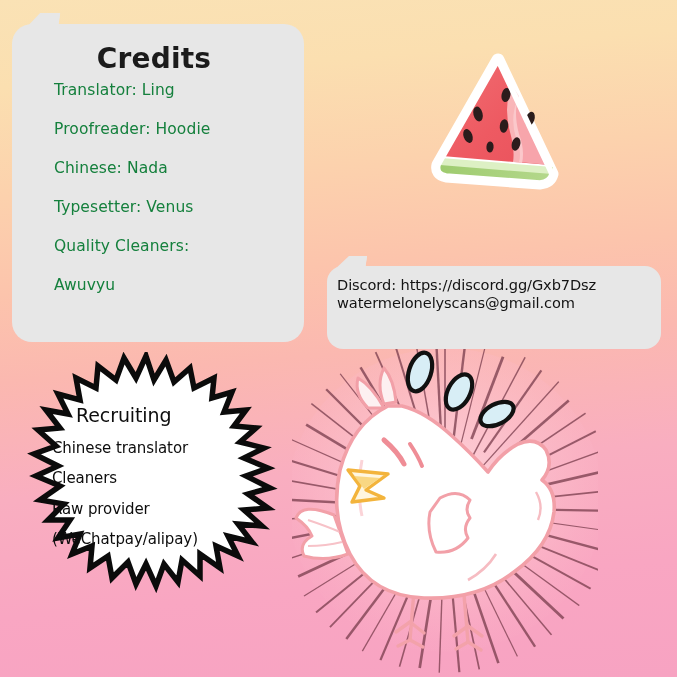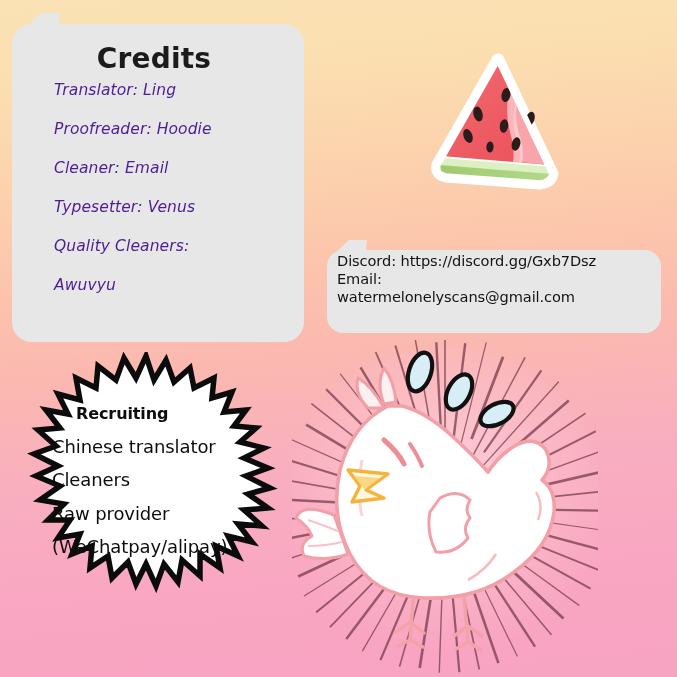--- a/index.html
+++ b/index.html
@@ -68,36 +68,35 @@
     font-size: 28px;
     font-weight: 600;
     color: #1b1b1b;
     text-align: center;
     margin: 6px 0 6px 0;
     letter-spacing: 0.2px;
     padding-right: 22px;
   }
   .credit-line {
     font-size: 15.5px;
-    color: #4c1d95;
+    color: #15803d;
     margin: 0 0 21px 0;
     letter-spacing: 0.1px;
     white-space: nowrap;
-    font-style: italic;
   }
   .credit-line:last-child { margin-bottom: 8px; }
 
   
   #contact-bubble {
     left: 327px;
-    top: 250px;
+    top: 266px;
     width: 334px;
     height: 83px;
     border-radius: 16px;
-    padding: 2px 12px 8px 10px;
+    padding: 10px 12px 8px 10px;
   }
   #contact-bubble .bubble-tail {
     left: 8px;
     top: -10px;
     border-right-width: 18px;
     border-bottom-width: 14px;
   }
   .contact-line {
     font-size: 14.6px;
     color: #131313;
@@ -120,30 +119,29 @@
     width: 100%;
     height: 100%;
   }
   #recruit-text {
     position: absolute;
     left: 44px;
     top: 52px;
     width: 204px;
   }
   .recruit-line {
-    font-size: 18px;
+    font-size: 15px;
     color: #0d0d0d;
     margin-bottom: 12.5px;
     letter-spacing: -0.1px;
     white-space: nowrap;
   }
   .recruit-line:first-child {
     padding-left: 24px;
-    font-size: 16px;
-    font-weight: bold;
+    font-size: 19px;
   }
   .recruit-line:last-child { margin-bottom: 8px; }
 
   
   #watermelon {
     left: 424px;
     top: 52px;
     width: 146px;
     height: 152px;
   }
@@ -326,30 +324,29 @@
         <ellipse cx="205" cy="74" rx="10" ry="18" fill="#d8eef6" transform="rotate(62 205 74)"></ellipse>
       </g>
     </svg>
   </div>
 
   <div class="bubble" id="credits-bubble">
     <span class="bubble-tail"></span>
     <div id="credits-title">Credits</div>
     <div class="credit-line">Translator: Ling</div>
     <div class="credit-line">Proofreader: Hoodie</div>
-    <div class="credit-line">Cleaner: Email</div>
+    <div class="credit-line">Chinese: Nada</div>
     <div class="credit-line">Typesetter: Venus</div>
     <div class="credit-line">Quality Cleaners:</div>
     <div class="credit-line">Awuvyu</div>
   </div>
 
   <div class="bubble" id="contact-bubble">
     <span class="bubble-tail"></span>
     <div class="contact-line">Discord: https://discord.gg/Gxb7Dsz</div>
-    <div class="contact-line">Email:</div>
     <div class="contact-line">watermelonelyscans@gmail.com</div>
   </div>
 
   <div id="recruit-burst">
     <svg viewBox="0 0 288 290" xmlns="http://www.w3.org/2000/svg" aria-hidden="true">
       <path d="M138 4 L146 28 L158 8 L166 30 L182 16 L186 36 L206 26 L204 46
                L224 40 L216 60 L238 58 L226 74 L248 76 L232 90 L256 96 L236 106
                L260 116 L238 124 L262 136 L240 142 L260 156 L236 158 L254 174
                L230 172 L244 190 L220 184 L230 204 L208 194 L212 216 L192 202
                L192 224 L174 208 L170 230 L156 212 L148 234 L138 212 L128 232

